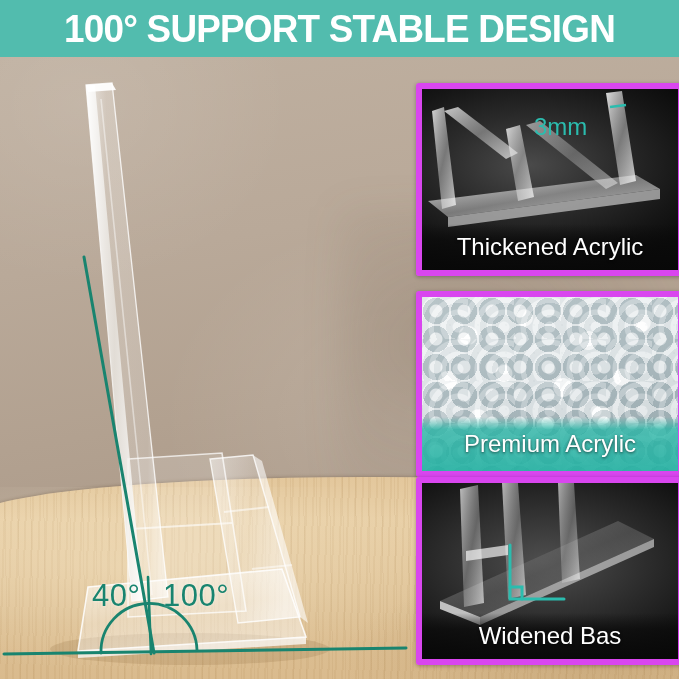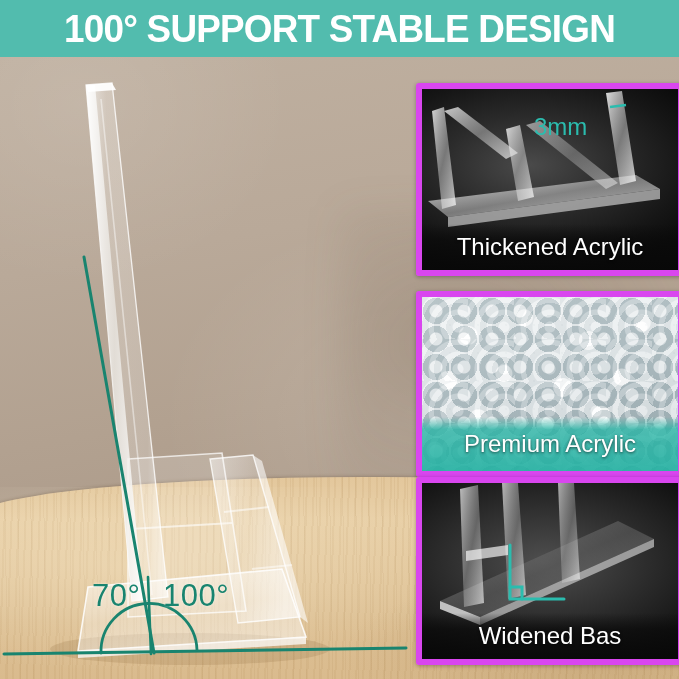--- a/index.html
+++ b/index.html
@@ -283,21 +283,21 @@
           <line x1="4" y1="597" x2="406" y2="591"></line>
 
           <line x1="84" y1="200" x2="154" y2="596"></line>
 
           <line x1="148" y1="520" x2="151" y2="597" stroke-width="2.6"></line>
 
           <path d="M 101,596 A 48 48 0 0 1 197,593" stroke-width="2.8"></path>
         </g>
       </svg>
 
-      <div class="angle-label angle-80">70°</div>
+      <div class="angle-label angle-80">40°</div>
       <div class="angle-label angle-100">100°</div>
     </div>
   </div>
 
   <div class="panels">
 
     <div class="panel panel-1">
       <div class="panel-bg bg-thick"></div>
       <svg class="art" width="250" height="175" viewBox="0 0 250 175">
         <defs>

